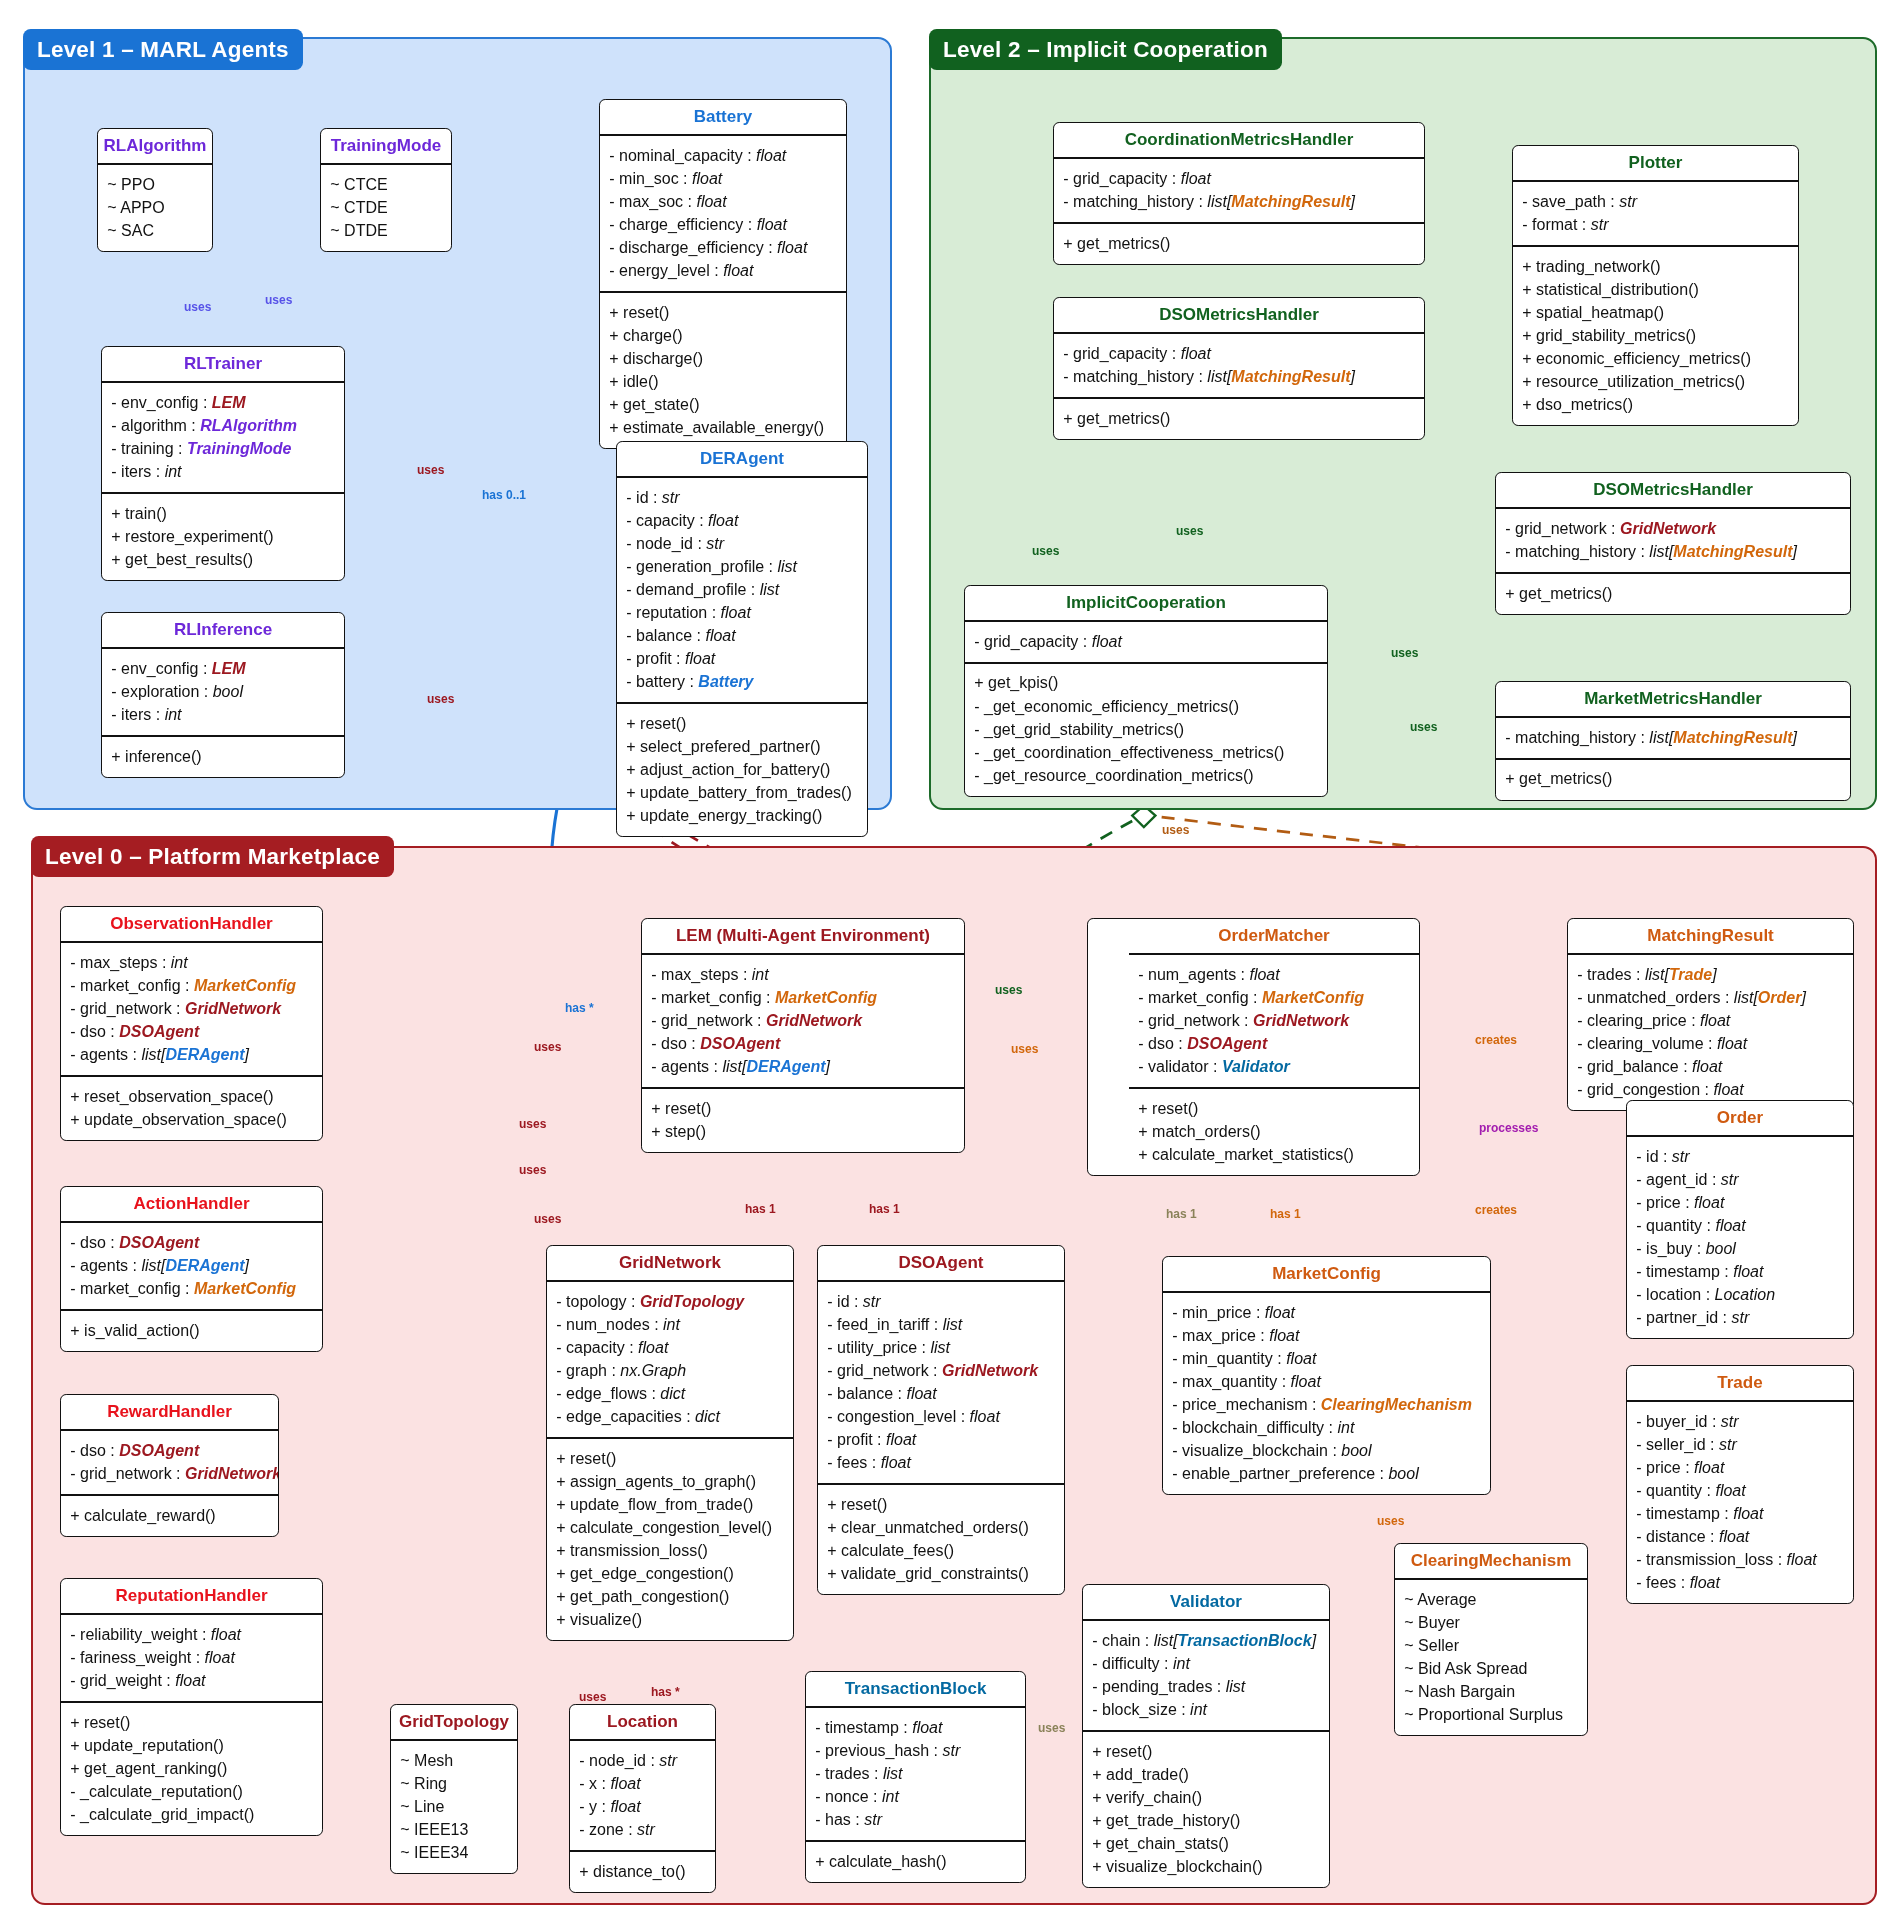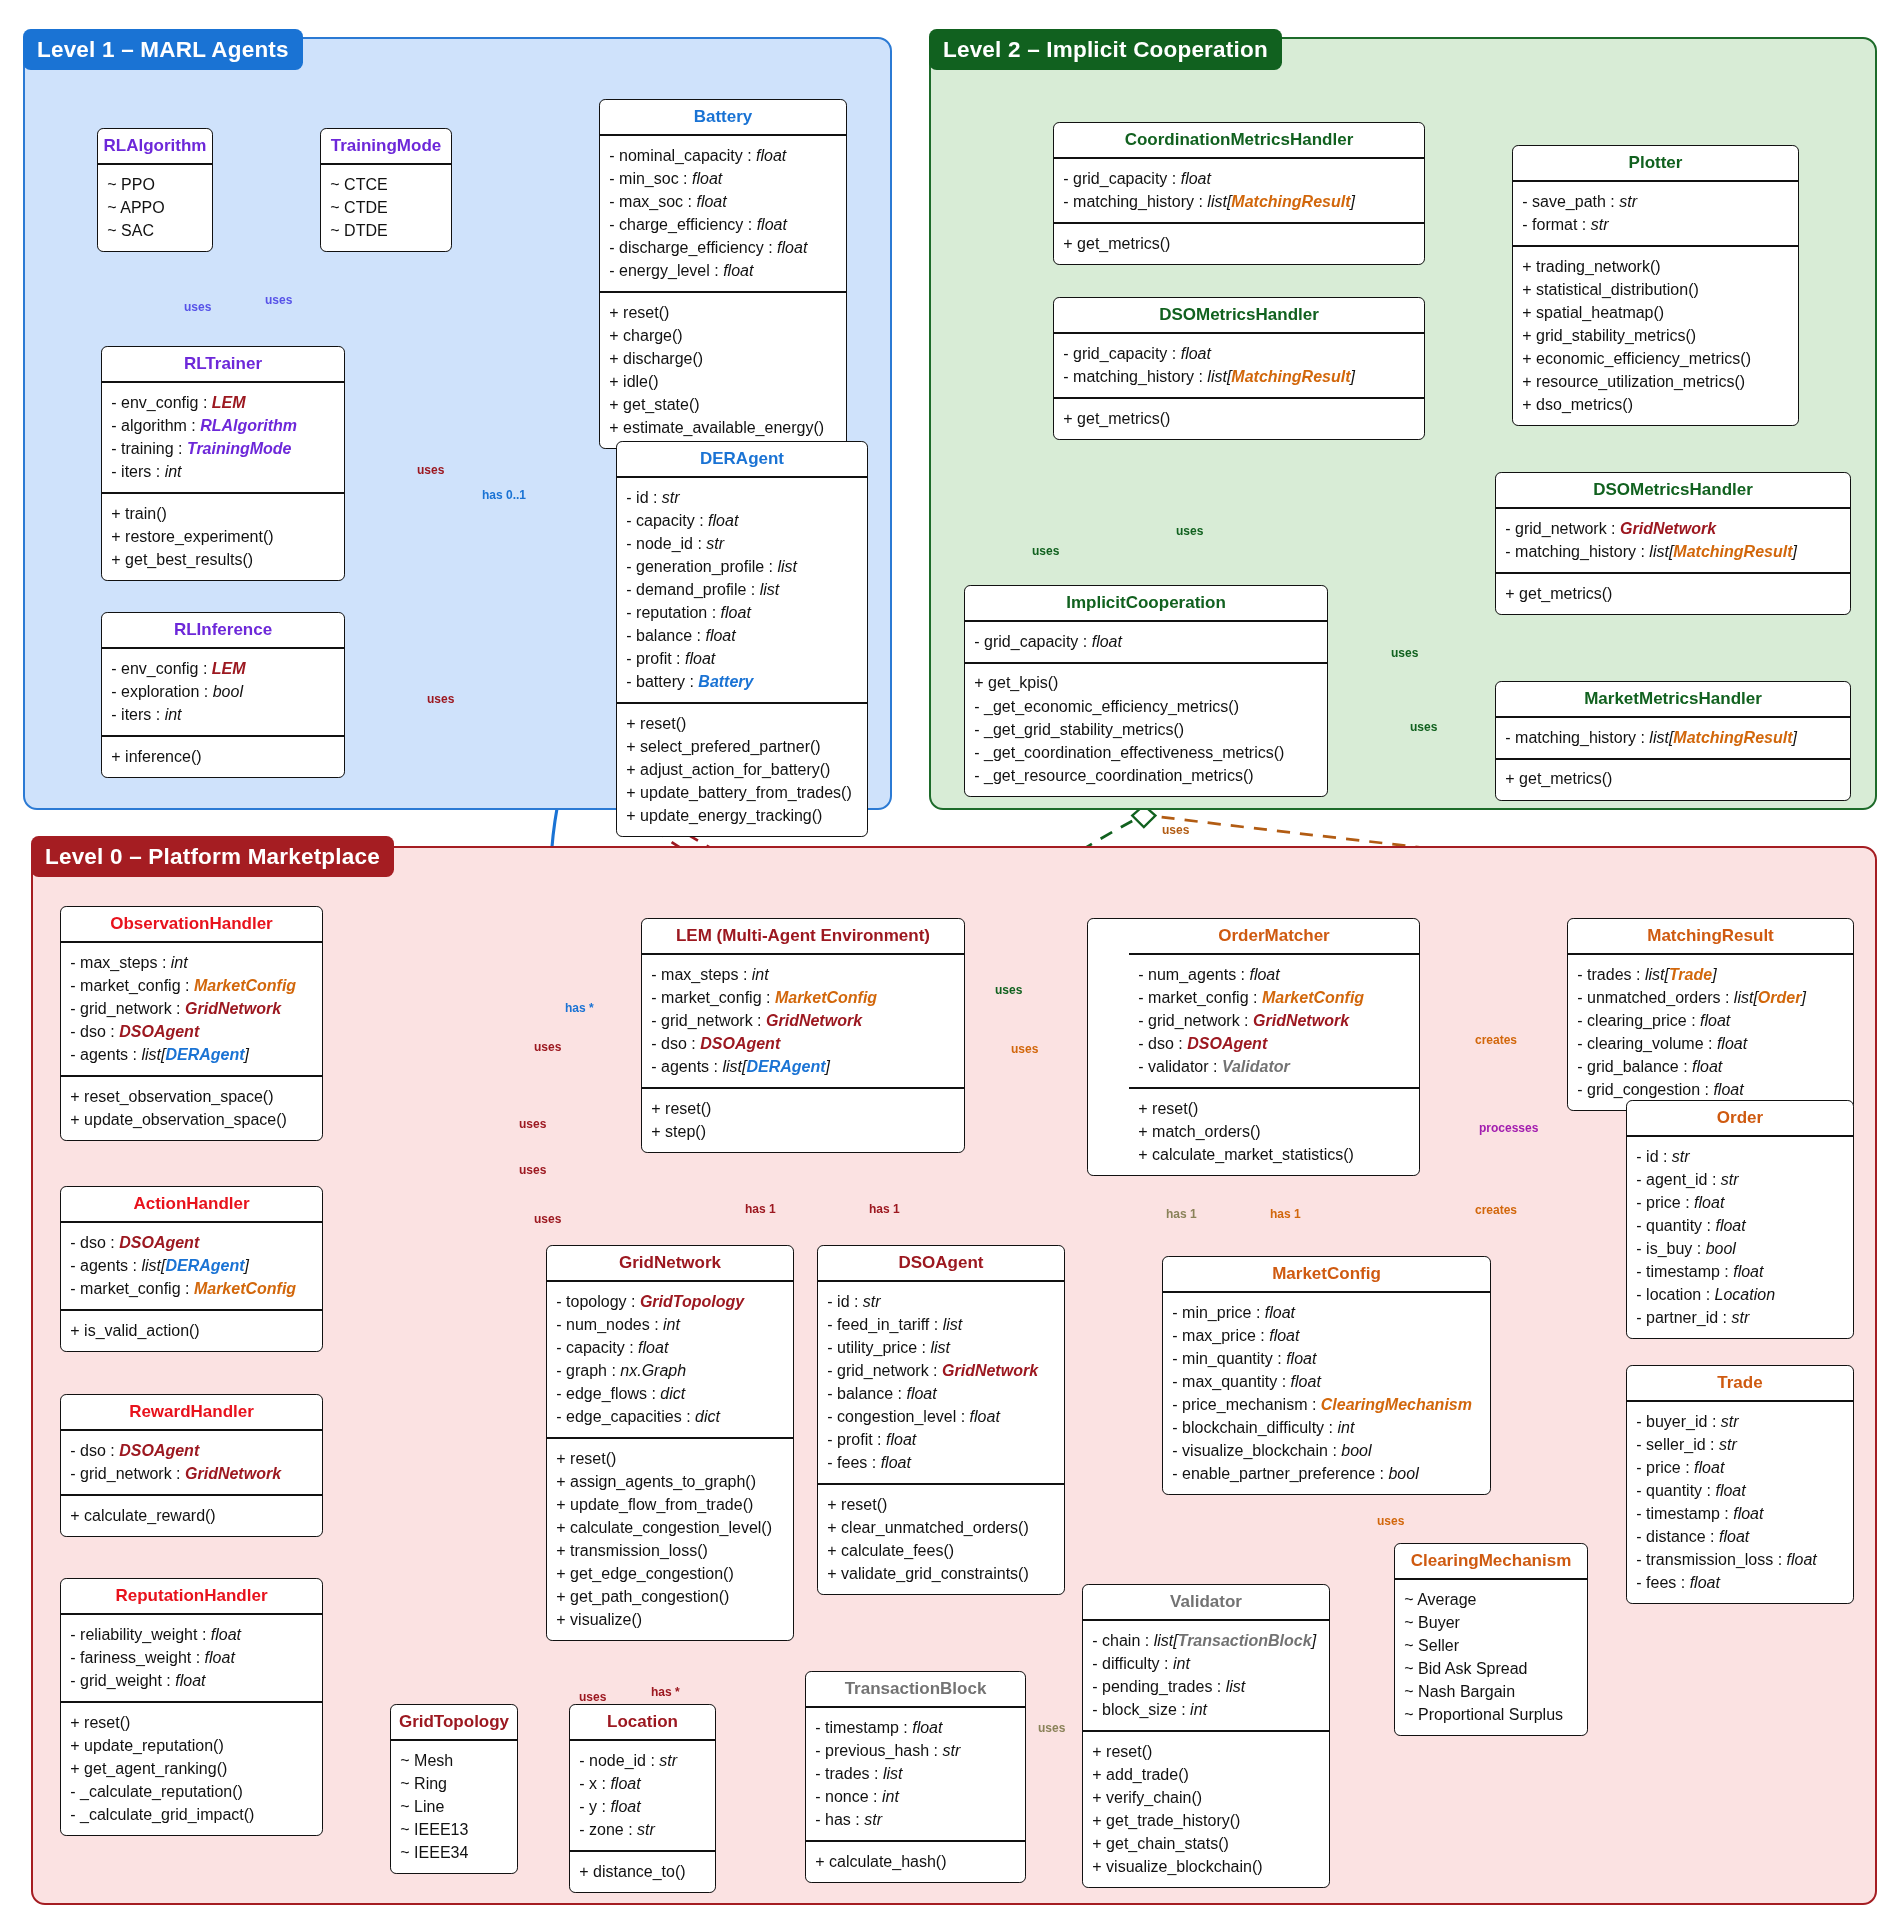--- a/index.html
+++ b/index.html
@@ -29,21 +29,21 @@
   .ty{font-style:italic;}
   .tyb{font-style:italic;font-weight:bold;}
 
   
   .c-blue{color:#1a73d4;}
   .c-indigo{color:#6d28d9;}
   .c-green{color:#11611f;}
   .c-red{color:#9c1820;}
   .c-orange{color:#d2670b;}
   .c-orange2{color:#cf5a10;}
-  .c-khaki{color:#737373;}
+  .c-khaki{color:#0369a1;}
   .c-brightred{color:#e8121c;}
 
   .elabel{position:absolute;font-size:12px;font-weight:bold;z-index:30;white-space:nowrap;}
 </style>
 </head>
 <body>
 
 <div class="stage">
 
   <svg class="wires" viewBox="0 0 2456 2492">
@@ -331,21 +331,21 @@
       <div class="sec">
         <div class="row">- dso : <span class="tyb c-red">DSOAgent</span></div>
         <div class="row">- agents : <span class="ty">list[</span><span class="tyb c-blue">DERAgent</span><span class="ty">]</span></div>
         <div class="row">- market_config : <span class="tyb c-orange">MarketConfig</span></div>
       </div>
       <div class="sep"></div>
       <div class="sec">
         <div class="row">+ is_valid_action()</div>
       </div>
     </div>
-  <div class="cls" style="left:60px;top:1394px;width:263px;">
+  <div class="cls" style="left:60px;top:1394px;width:219px;">
       <div class="hd c-brightred">RewardHandler</div>
       <div class="sep"></div>
       <div class="sec">
         <div class="row">- dso : <span class="tyb c-red">DSOAgent</span></div>
         <div class="row">- grid_network : <span class="tyb c-red">GridNetwork</span></div>
       </div>
       <div class="sep"></div>
       <div class="sec">
         <div class="row">+ calculate_reward()</div>
       </div>

